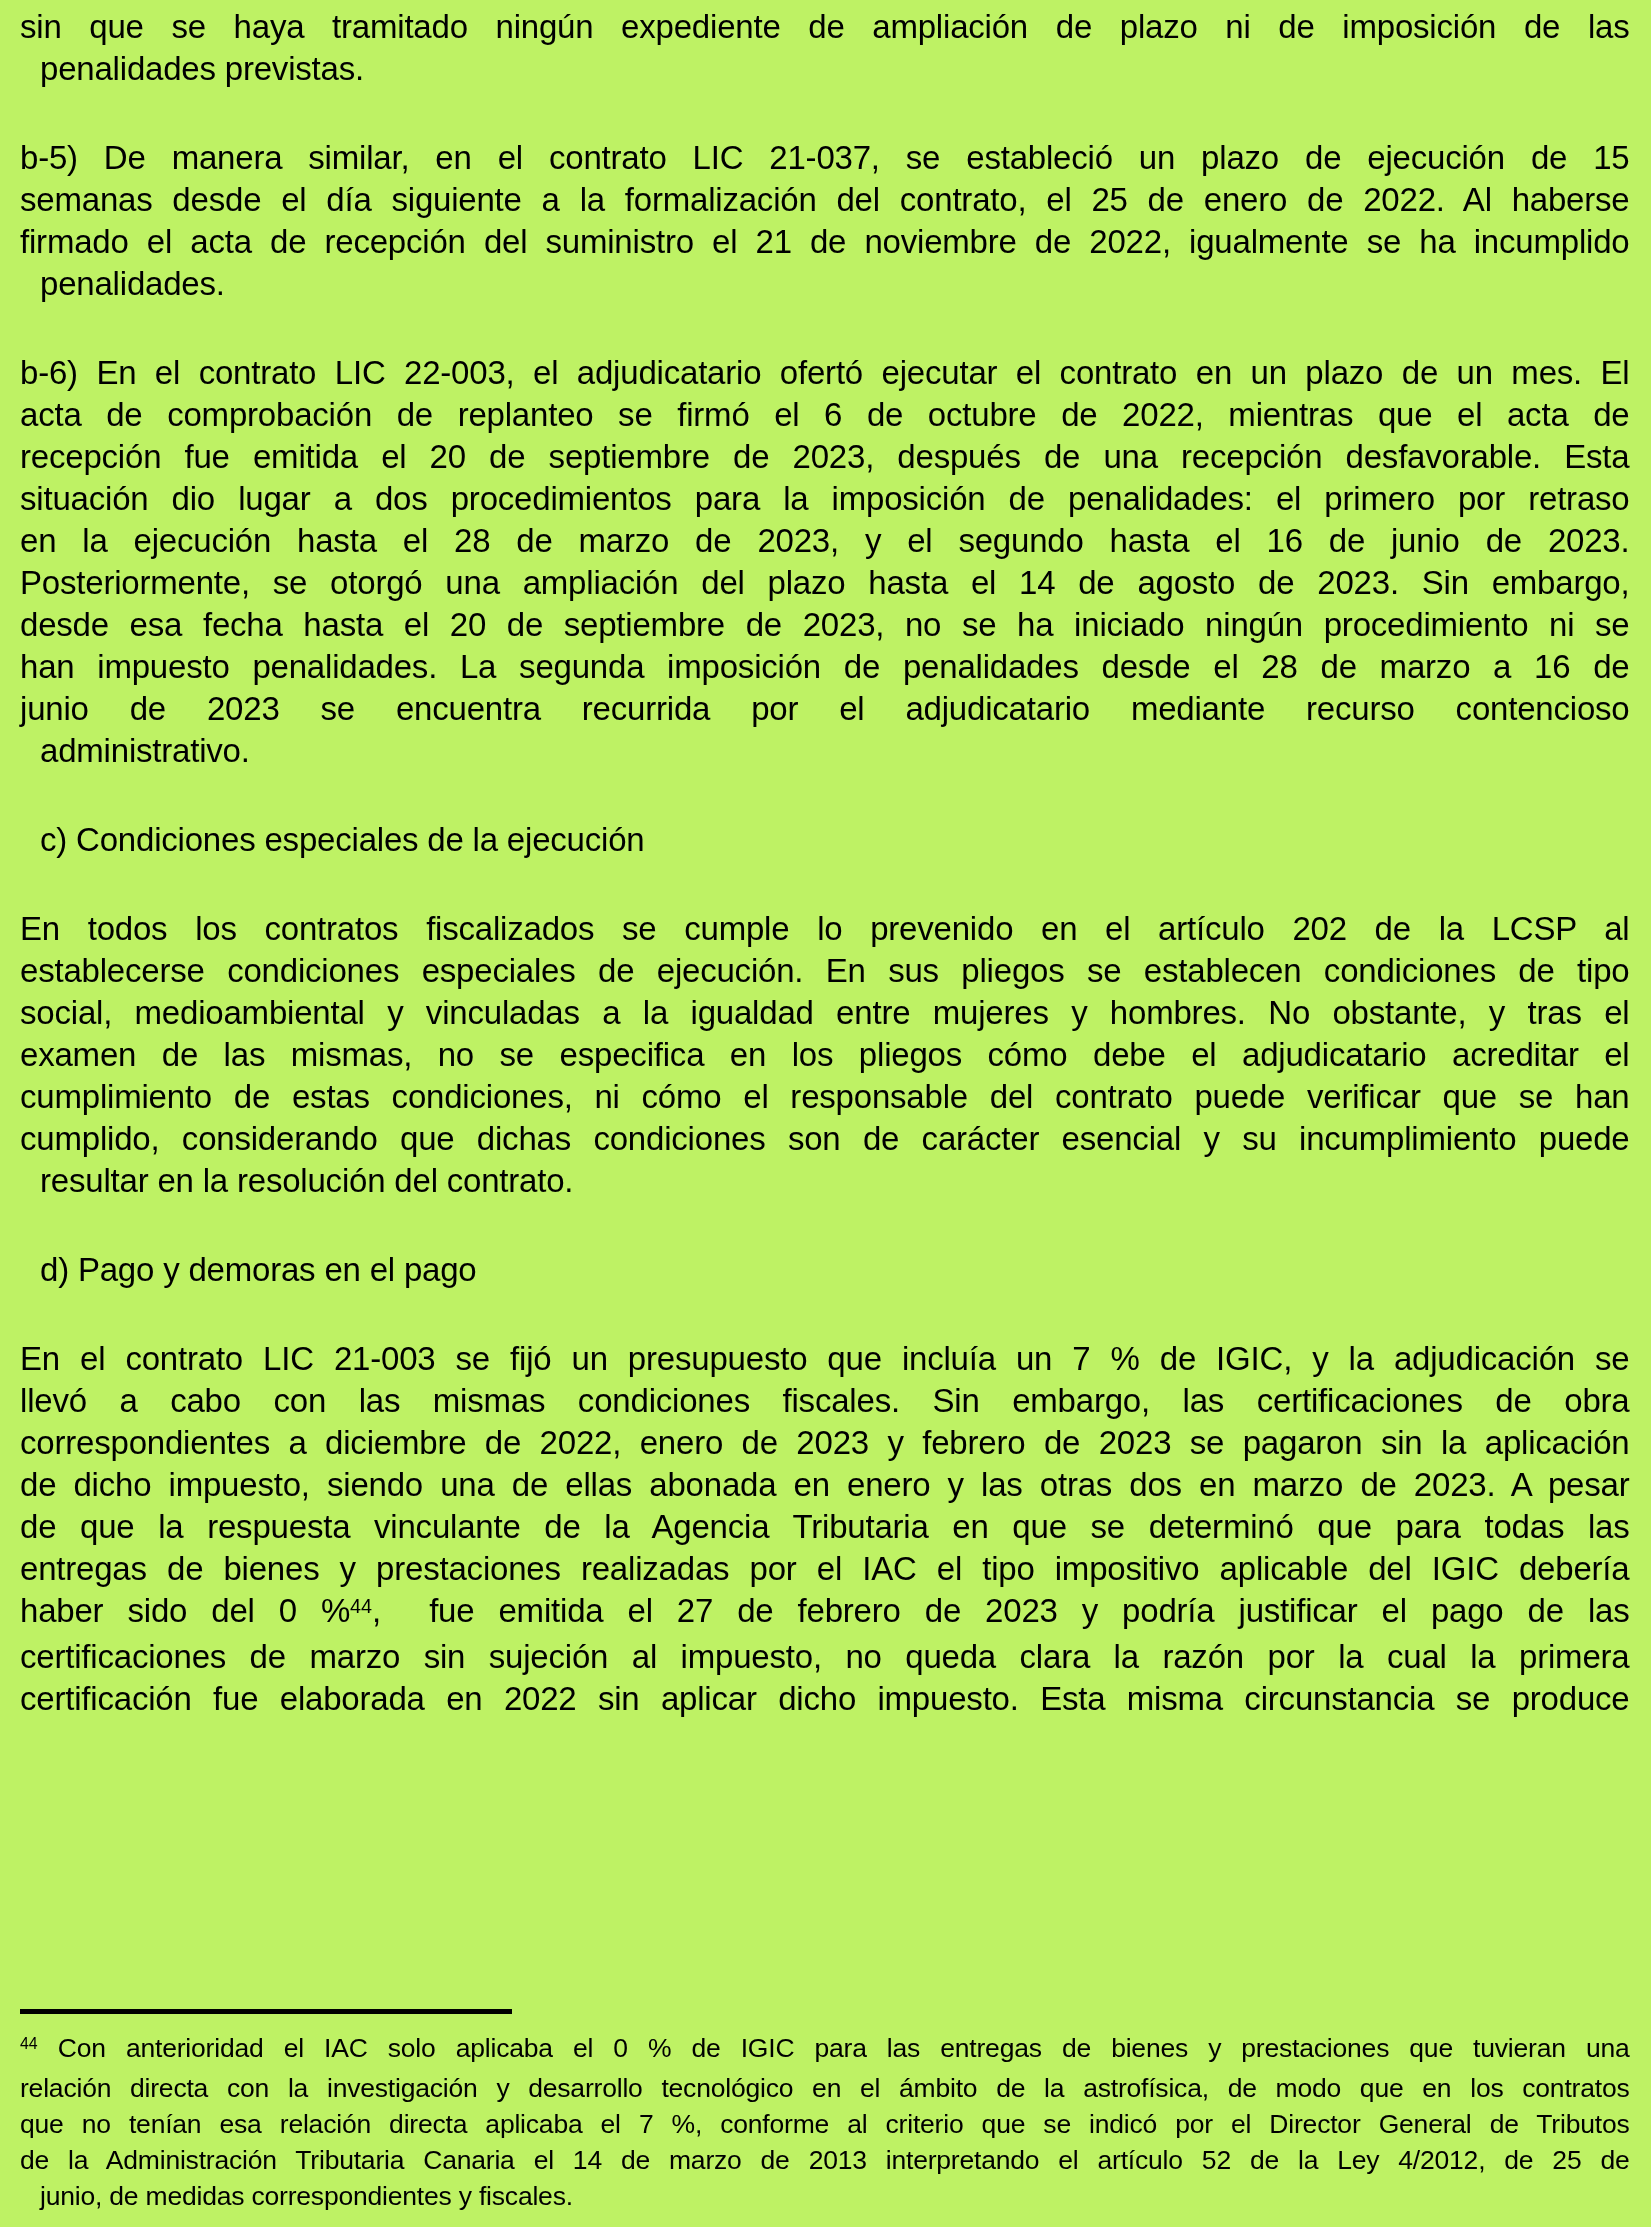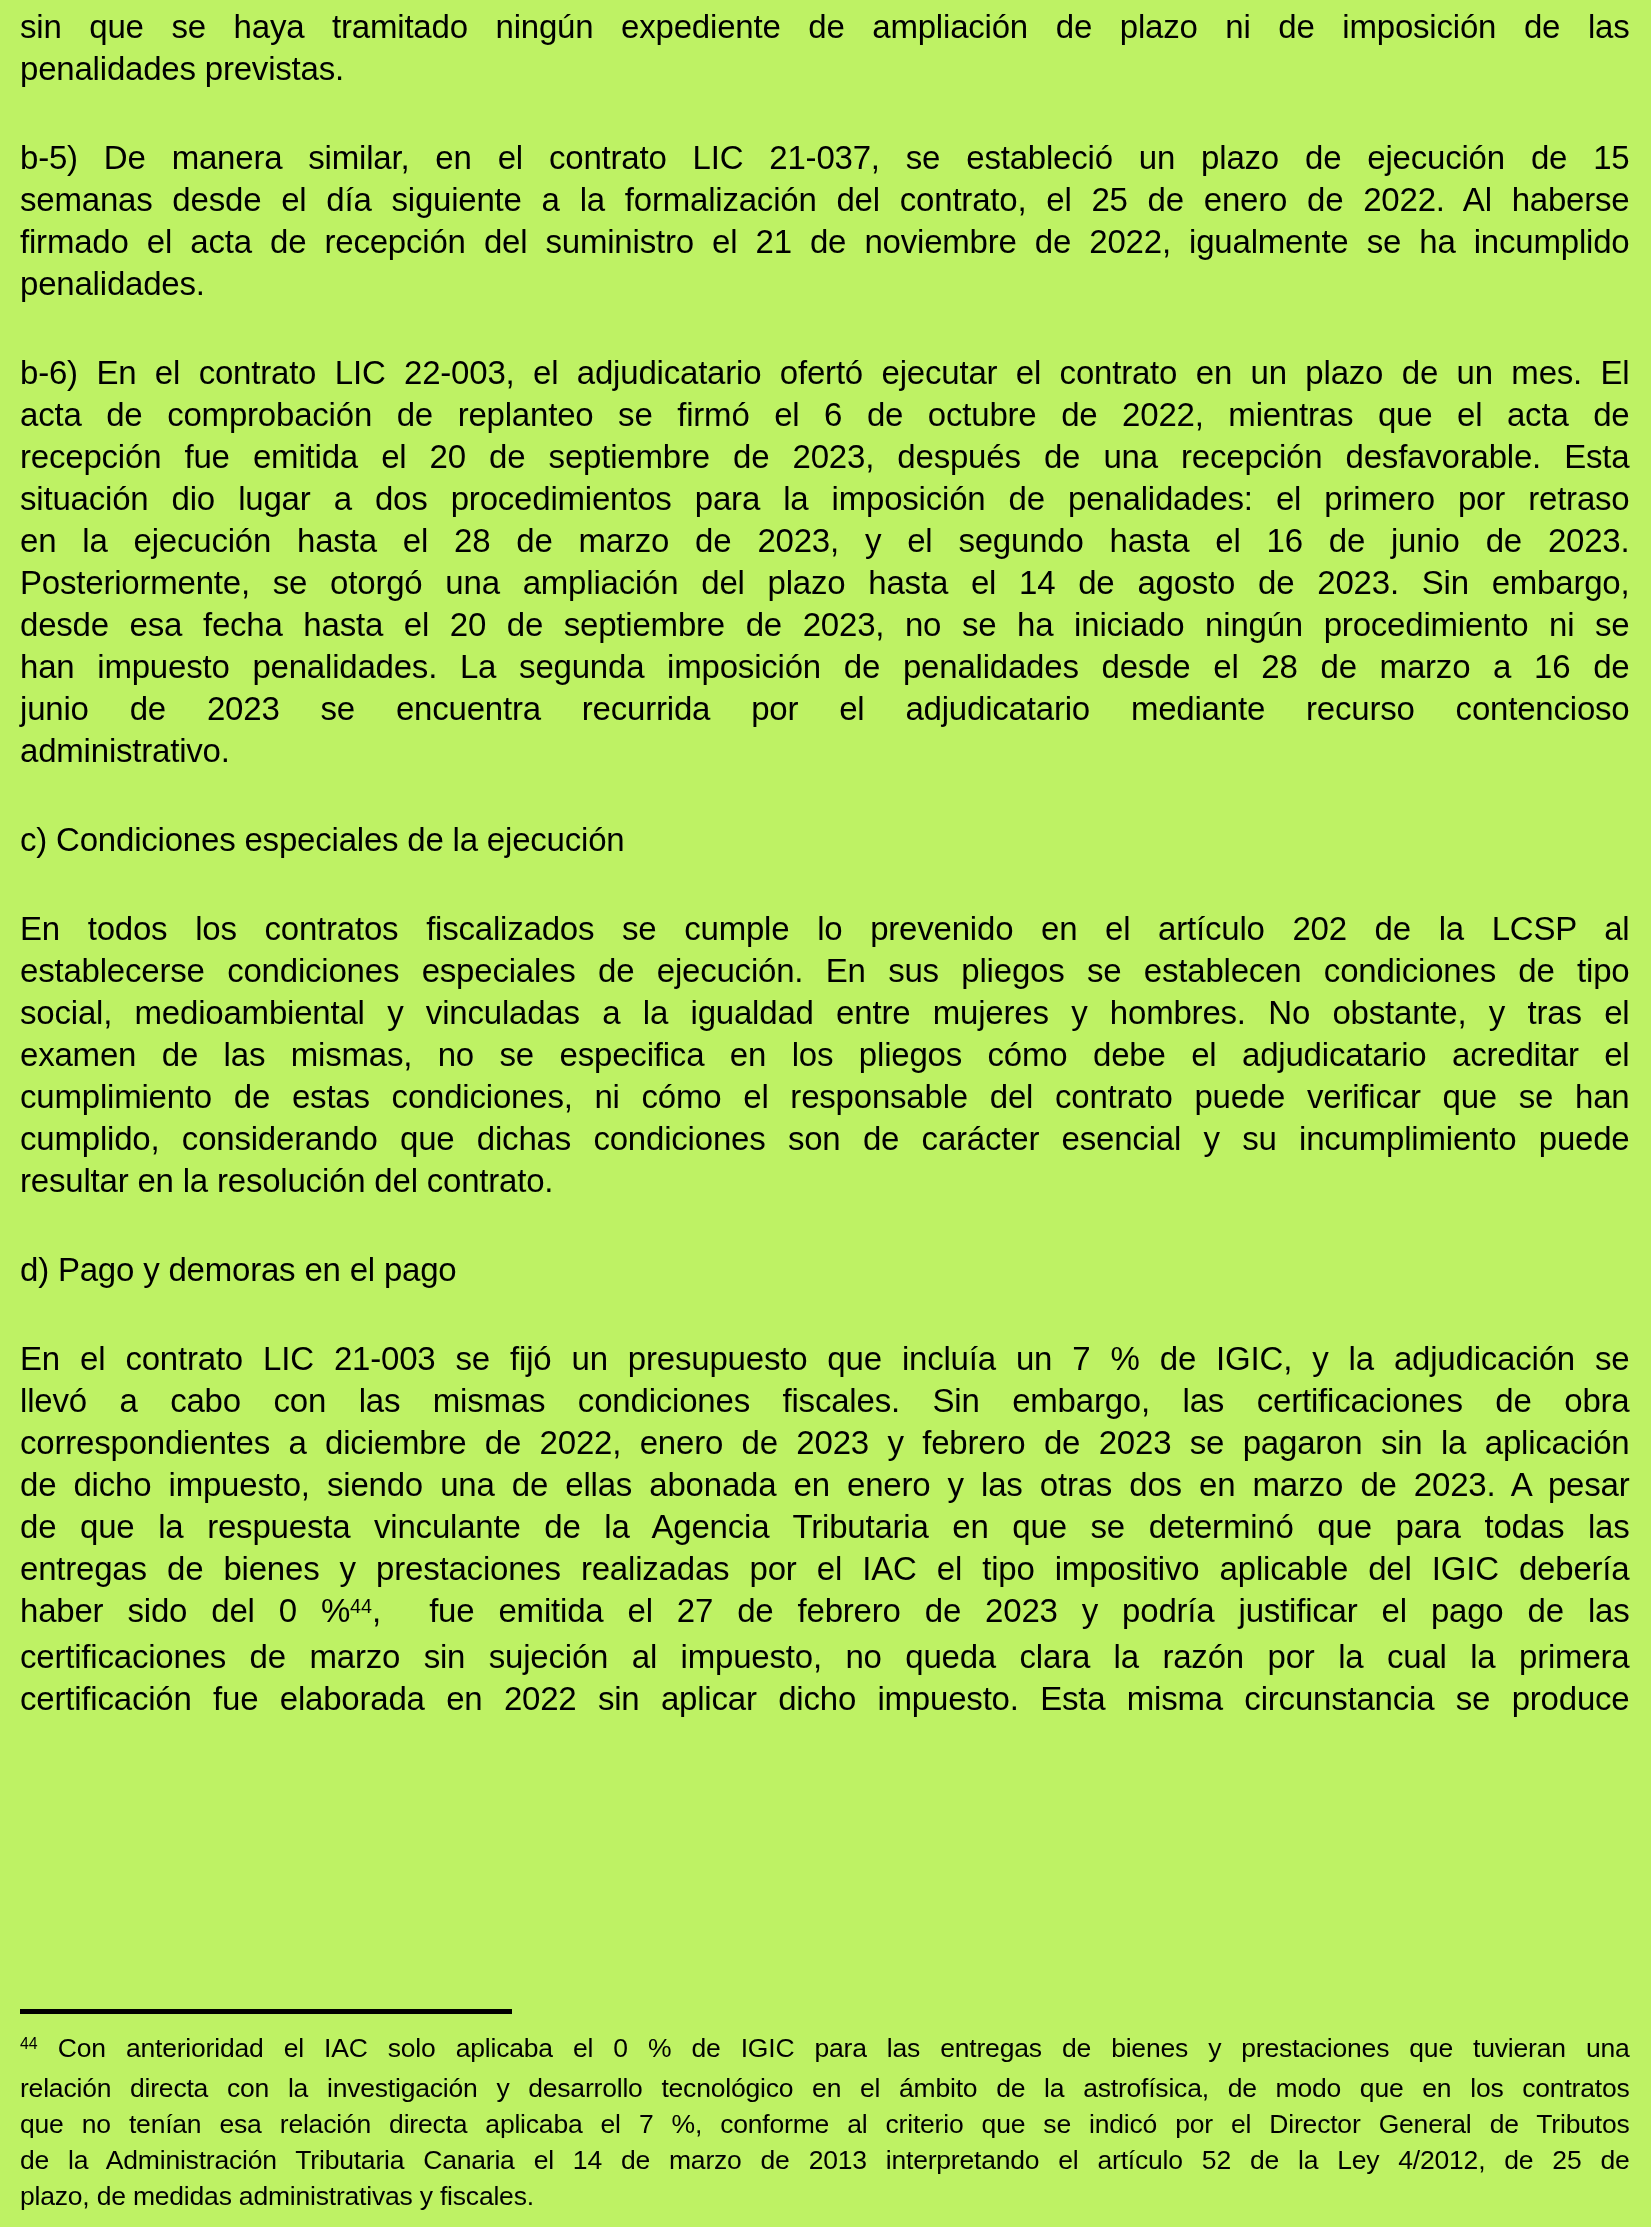--- a/index.html
+++ b/index.html
@@ -31,20 +31,21 @@
   .block:last-child {
     margin-bottom: 6px;
   }
   .text-line {
     text-align: justify;
     text-align-last: justify;
     white-space: normal;
   }
   .text-line.line-left {
     text-align-last: left;
+    margin-left: 20px;
   }
   .heading .text-line {
     text-align: left;
     text-align-last: left;
   }
   .sup {
     font-size: 60%;
     position: relative;
     top: -0.5em;
     letter-spacing: 0;
@@ -122,17 +123,17 @@
         <div class="text-line">certificación fue elaborada en 2022 sin aplicar dicho impuesto. Esta misma circunstancia se produce</div>
       </div>
     </div>
   <div class="footnote-area">
     <div class="footnote-separator" style="background: rgb(0, 0, 0);"></div>
     <div class="footnote-text">
         <div class="text-line"><span class="sup">44</span> Con anterioridad el IAC solo aplicaba el 0 % de IGIC para las entregas de bienes y prestaciones que tuvieran una</div>
         <div class="text-line">relación directa con la investigación y desarrollo tecnológico en el ámbito de la astrofísica, de modo que en los contratos</div>
         <div class="text-line">que no tenían esa relación directa aplicaba el 7 %, conforme al criterio que se indicó por el Director General de Tributos</div>
         <div class="text-line">de la Administración Tributaria Canaria el 14 de marzo de 2013 interpretando el artículo 52 de la Ley 4/2012, de 25 de</div>
-        <div class="text-line line-left">plazo, de medidas administrativas y fiscales.</div>
+        <div class="text-line line-left">junio, de medidas correspondientes y fiscales.</div>
       </div>
   </div>
 </div>
 
 
 </body></html>

